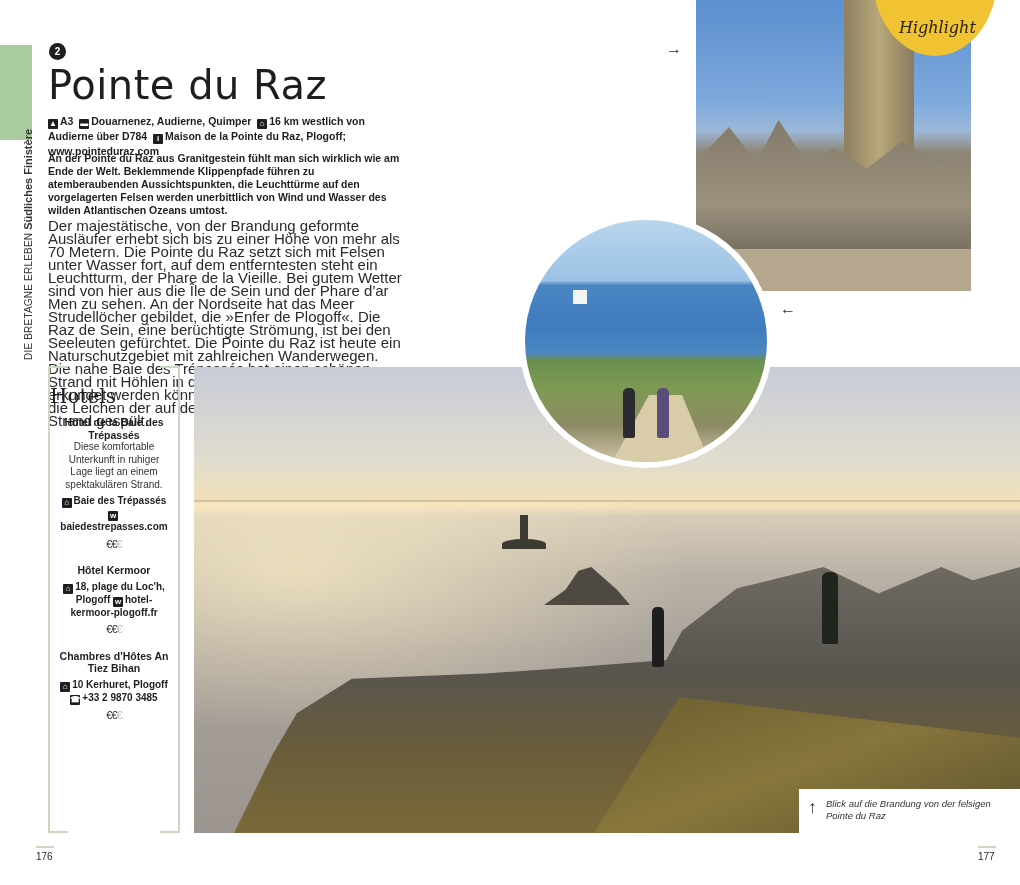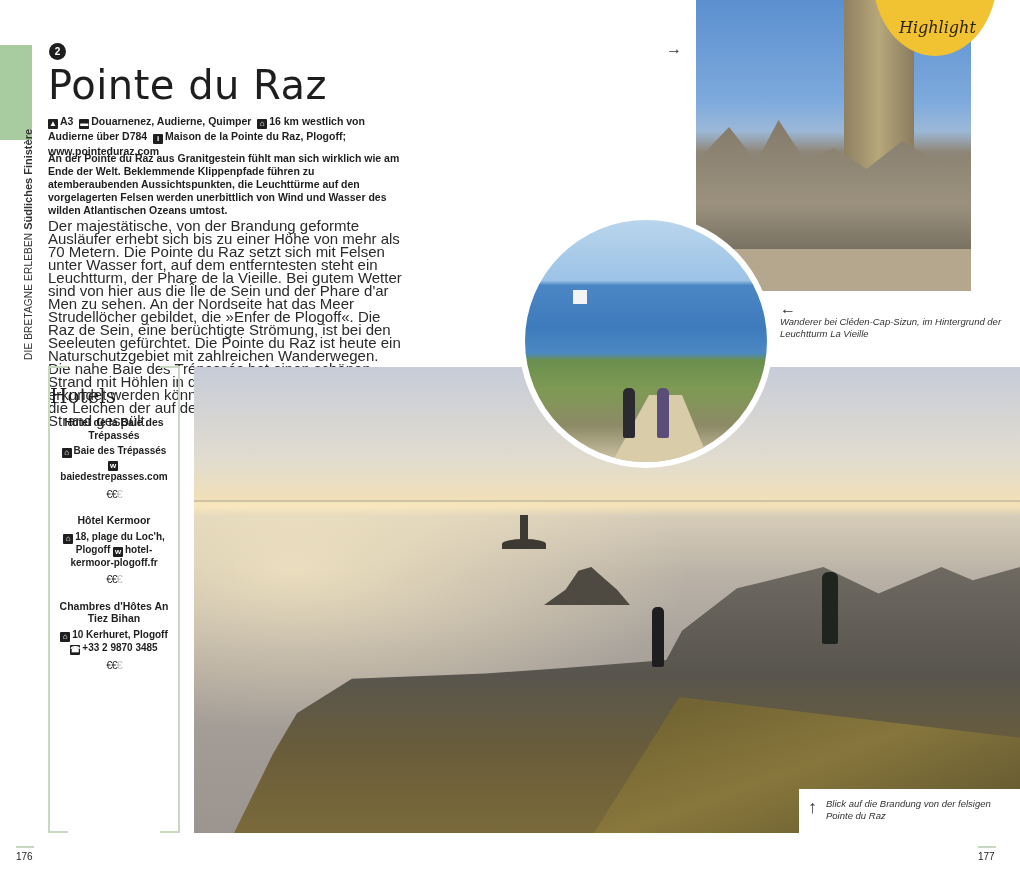--- a/index.html
+++ b/index.html
@@ -63,21 +63,21 @@
   .circle-wrap { position: absolute; left: 519px; top: 214px; width: 254px; height: 254px; border-radius: 50%; background: #ffffff; }
   .circle-photo { position: absolute; left: 525px; top: 220px; width: 242px; height: 242px; border-radius: 50%; overflow: hidden;
     background: linear-gradient(180deg, #b9d5ec 0%, #9cc3e6 25%, #4b86c4 27%, #3e7bbd 45%, #4c88c2 55%, #6a8f4e 58%, #7e9a54 70%, #8d8a66 85%, #cfc4a8 100%); }
   .circle-lighthouse { position: absolute; left: 48px; top: 70px; width: 14px; height: 14px; background: #f4f4f4; }
   .circle-path { position: absolute; left: 80px; top: 175px; width: 110px; height: 80px; background: #d8cca9; clip-path: polygon(40% 0, 70% 0, 100% 100%, 0 100%); }
   .hiker1 { position: absolute; left: 98px; top: 168px; width: 12px; height: 50px; background: #2b2a30; border-radius: 5px 5px 2px 2px; }
   .hiker2 { position: absolute; left: 132px; top: 168px; width: 12px; height: 50px; background: #5a4d7a; border-radius: 5px 5px 2px 2px; }
 
   .page-num { position: absolute; top: 851px; font-size: 10px; color: #1e1e1e; }
   .page-num::before { content: ""; position: absolute; left: 0; top: -5px; width: 18px; height: 2px; background: #c9d9c1; }
-  .pn-left { left: 16px; }
+  .pn-left { left: 36px; }
   .pn-right { left: 978px; }
 </style>
 </head>
 <body>
 
 <div class="side-tab"></div>
 <div class="side-text">
   <span>DIE BRETAGNE ERLEBEN</span><span class="sec">Südliches Finistère</span>
 </div>
 
@@ -96,20 +96,21 @@
 
 <div class="hotels">
   <span class="cap-tl"></span>
     <span class="cap-tr"></span>
     <span class="cap-bl"></span>
     <span class="cap-br"></span>
   <div class="hotels-title">Hotels</div>
 
   <div class="hotel">
     <div class="name">Hôtel de la Baie des Trépassés</div>
+    <div class="desc">Diese komfortable Unterkunft in ruhiger Lage liegt an einem spektakulären Strand.</div>
     <div class="addr"><span class="ico">⌂</span><span>Baie des Trépassés</span></div>
     <div class="addr" style="margin-top:0"><span class="ico">w</span><span>baiedestrepasses.com</span></div>
     <div class="price"><span>€€</span><span class="dim">€</span></div>
   </div>
 
   <div class="hotel">
     <div class="name">Hôtel Kermoor</div>
     <div class="addr"><span class="ico">⌂</span><span>18, plage du Loc'h, Plogoff</span>
       <span class="ico">w</span><span>hotel-kermoor-plogoff.fr</span></div>
     <div class="price"><span>€€</span><span class="dim">€</span></div>
@@ -150,21 +151,20 @@
 <div class="circle-wrap"></div>
 <div class="circle-photo">
   <div class="circle-lighthouse"></div>
   <div class="circle-path"></div>
   <div class="hiker1"></div>
   <div class="hiker2"></div>
 </div>
 
 <div class="cap cap2">
   <span class="arrow">←</span>
-  <span>Wanderer bei Cléden-Cap-Sizun, im Hintergrund der Leuchtturm La Vieille</span>
 </div>
 
 <div class="cap3box"></div>
 <div class="cap cap3">
   <span class="arrow">↑</span>
   <div class="txt">Blick auf die Brandung von der felsigen Pointe du Raz</div>
 </div>
 
 <div class="page-num pn-left">176</div>
 <div class="page-num pn-right">177</div>

